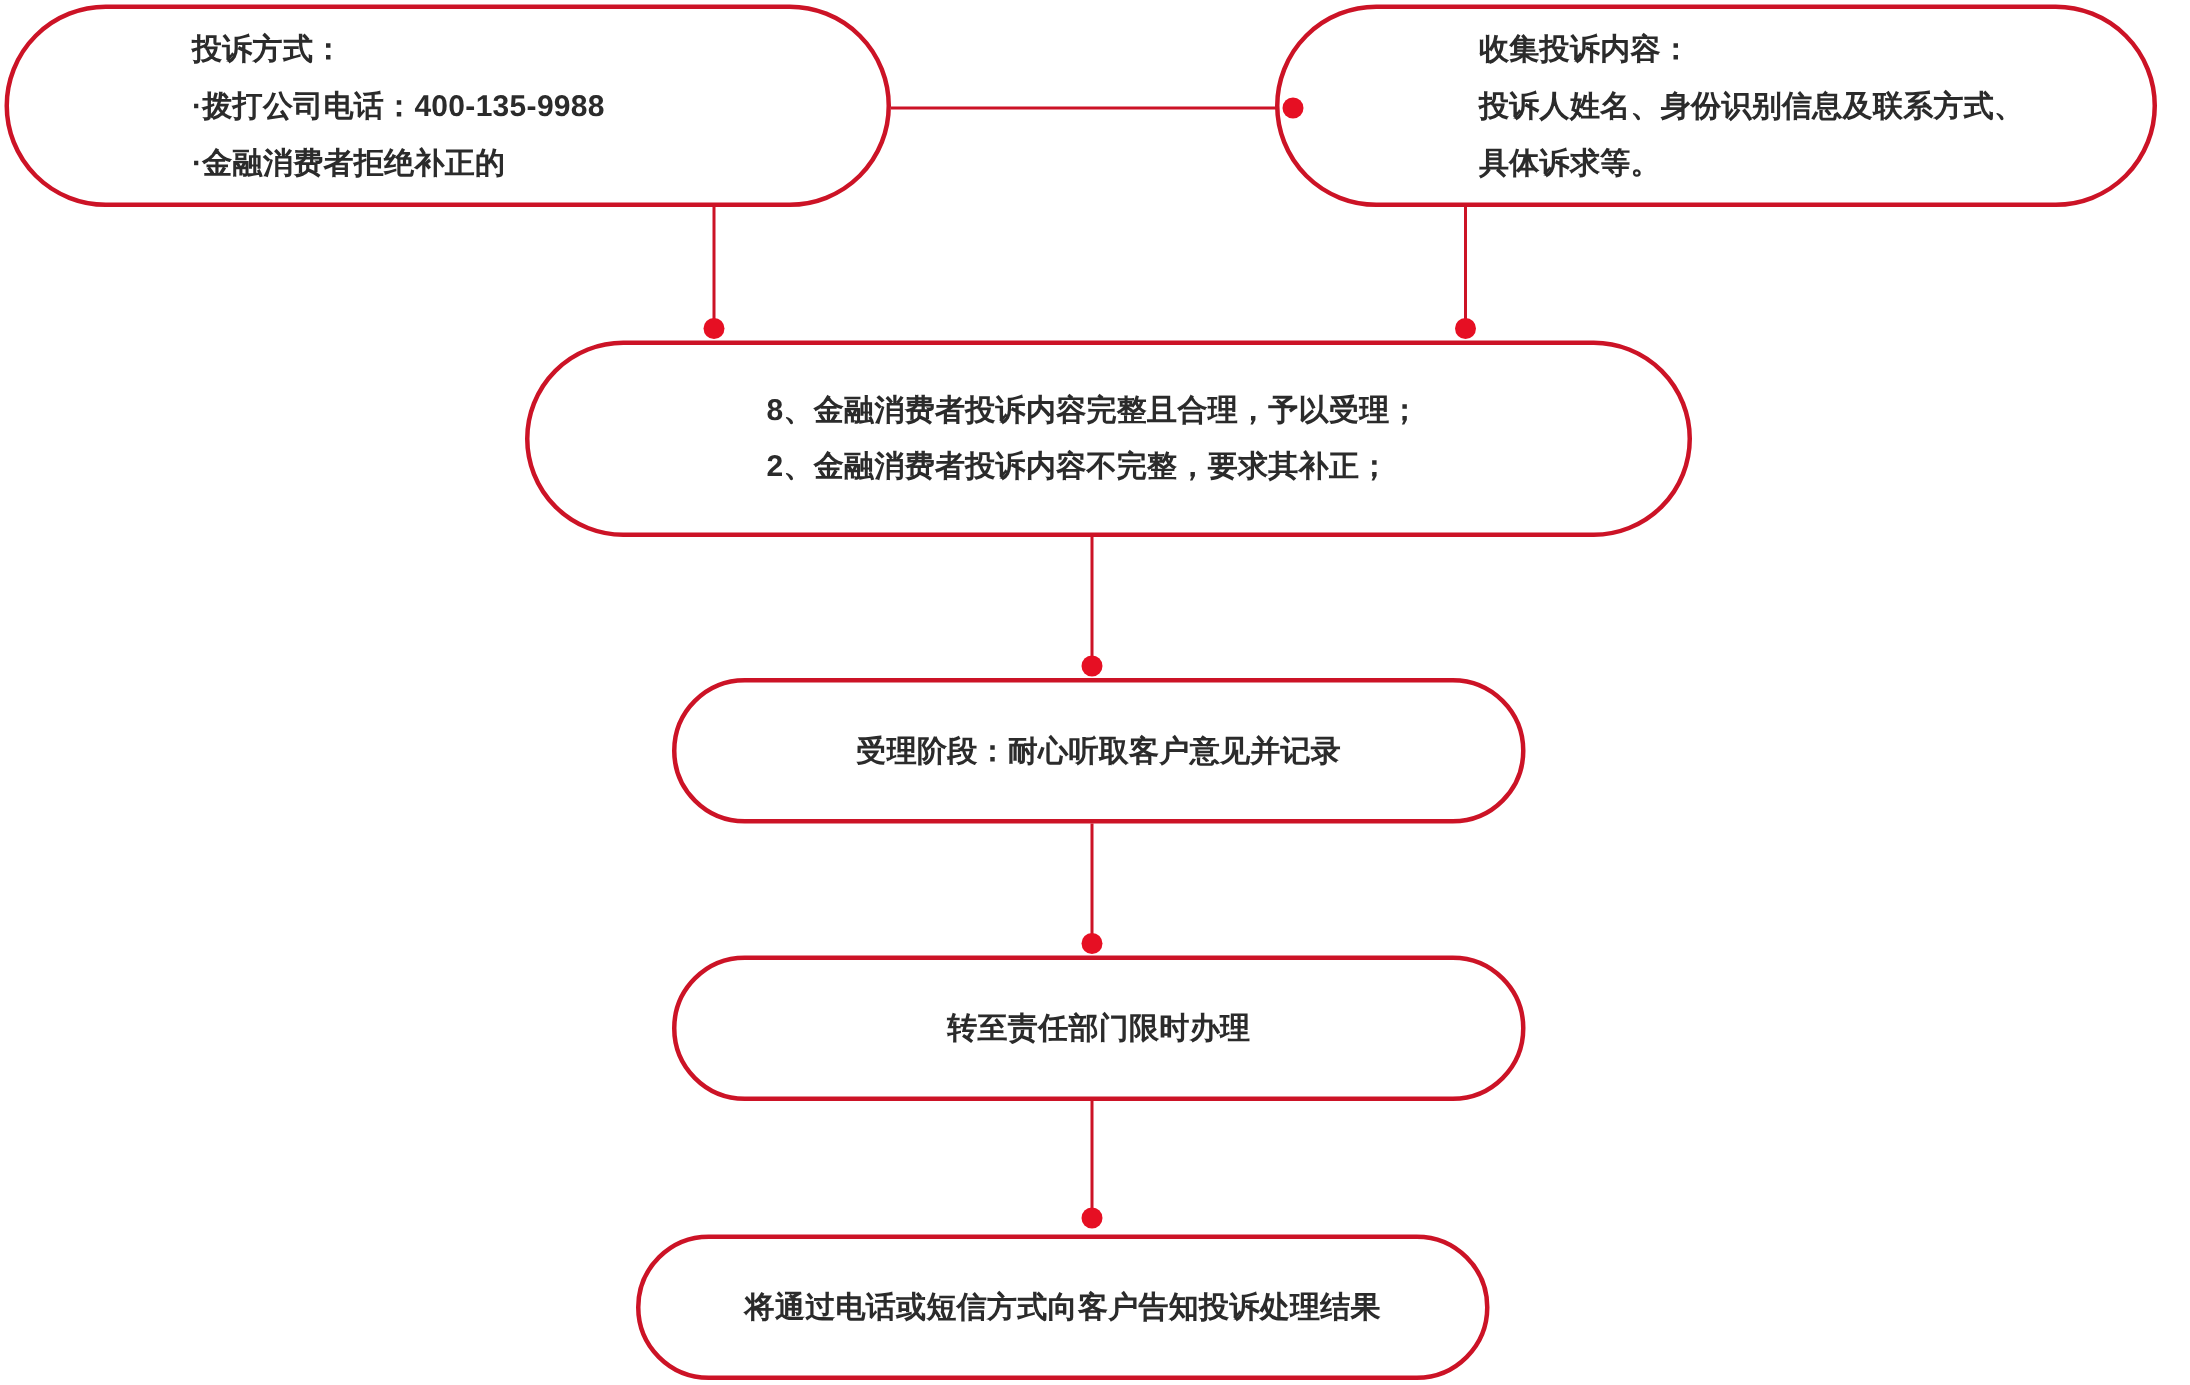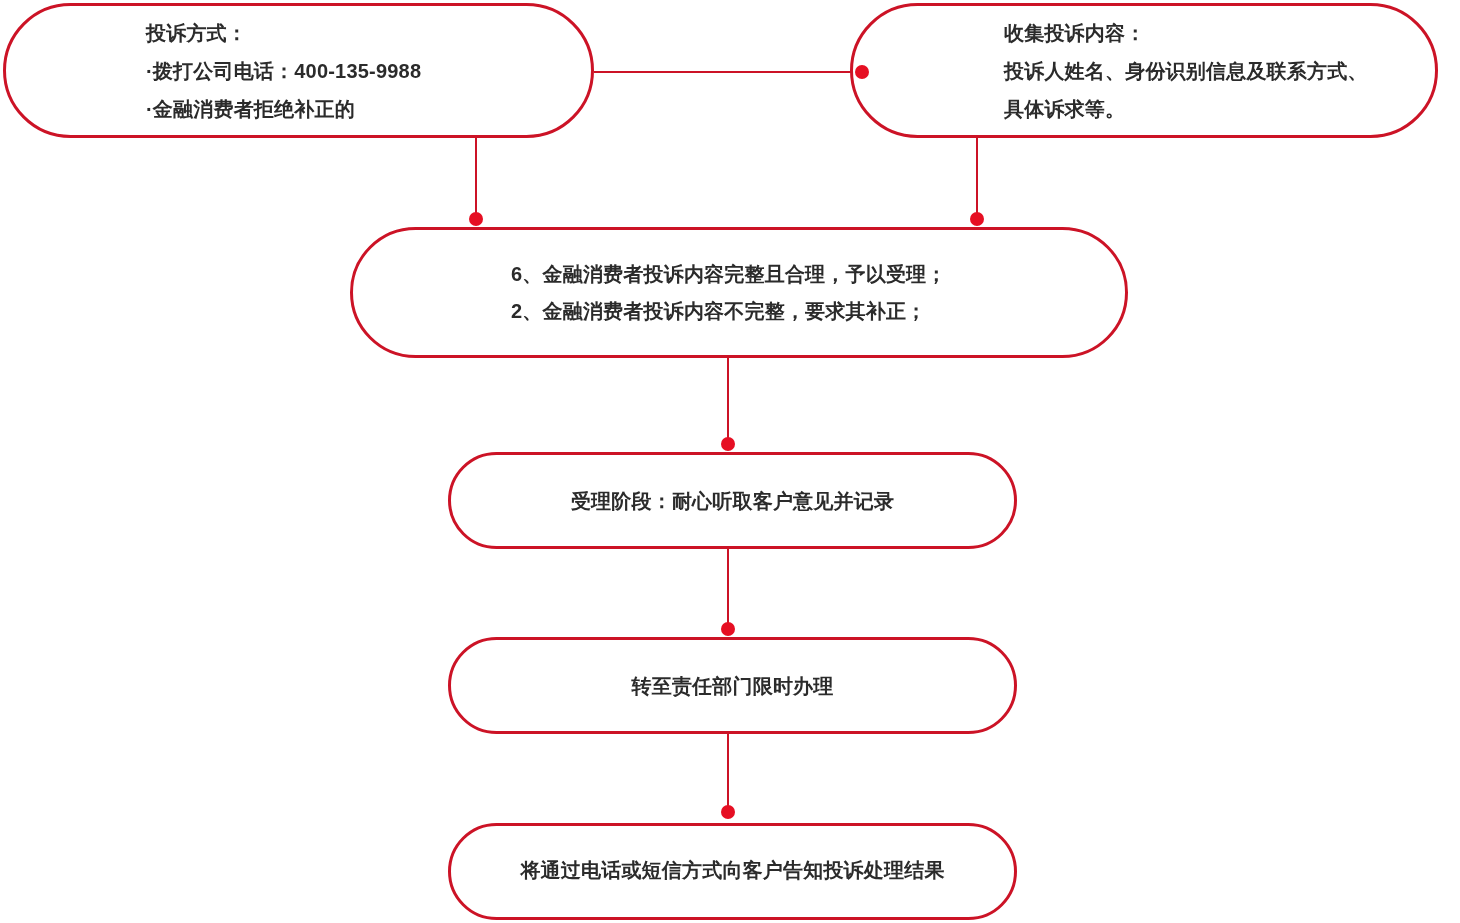--- a/index.html
+++ b/index.html
@@ -35,21 +35,20 @@
     color: #2b2b2b;
     font-weight: bold;
     letter-spacing: 0.2px;
     white-space: pre;
   }
 
   
   .node-multi .line {
     font-size: 20px;
     line-height: 38px;
-    margin-left: 18px;
   }
 
   #node-complaint-methods {
     left: 3px;  top: 3px;  width: 591px;  height: 135px;
     padding-left: 122px;
   }
   #node-collect-content {
     left: 850px; top: 3px;  width: 588px;  height: 135px;
     padding-left: 133px;
   }
@@ -72,21 +71,21 @@
     font-size: 20px;
     line-height: 28px;
   }
   #node-listen-record {
     left: 448px; top: 452px; width: 569px; height: 97px;
   }
   #node-transfer-dept {
     left: 448px; top: 637px; width: 569px; height: 97px;
   }
   #node-notify-result {
-    left: 448px; top: 823px; width: 569px; height: 97px; font-family: Liberation Mono, monospace;
+    left: 424px; top: 823px; width: 569px; height: 97px;
   }
 
   
   .conn {
     position: absolute;
     background: #cc1326;
     z-index: 1;
   }
   .conn-v { width: 2px; }
   .conn-h { height: 2px; }
@@ -138,21 +137,21 @@
     <div class="line">·金融消费者拒绝补正的</div>
   </div>
 
   <div class="node node-multi" id="node-collect-content">
     <div class="line">收集投诉内容：</div>
     <div class="line">投诉人姓名、身份识别信息及联系方式、</div>
     <div class="line">具体诉求等。</div>
   </div>
 
   <div class="node" id="node-acceptance-rules">
-    <div class="line">6、金融消费者投诉内容完整且合理，予以受理；</div>
+    <div class="line">8、金融消费者投诉内容完整且合理，予以受理；</div>
     <div class="line">2、金融消费者投诉内容不完整，要求其补正；</div>
   </div>
 
   <div class="node node-single" id="node-transfer-dept">
     <div class="line">转至责任部门限时办理</div>
   </div>
 
   <div class="node node-single" id="node-listen-record">
     <div class="line">受理阶段：耐心听取客户意见并记录</div>
   </div>

